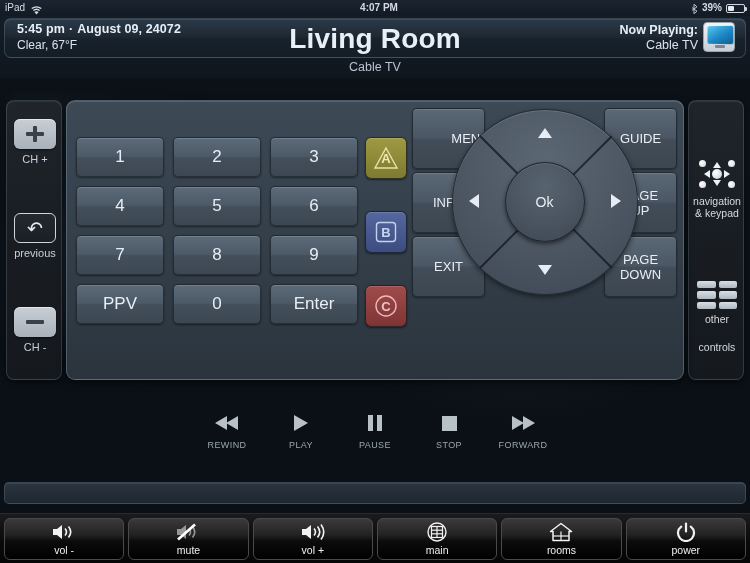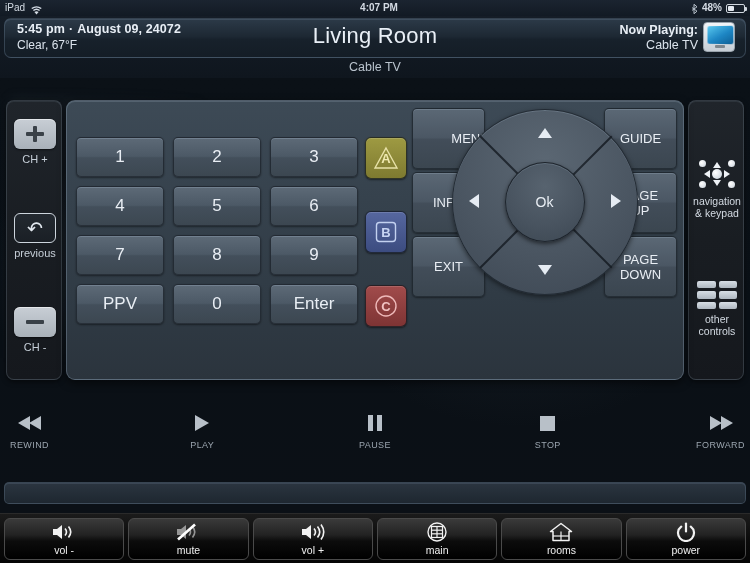--- a/index.html
+++ b/index.html
@@ -65,21 +65,21 @@
     box-shadow: inset 0 1px 0 rgba(160,185,210,.16);
   }
   .hdr-left {
     position:absolute; left:12px; top:3px; color:#e8eef5;
   }
   .hdr-line1 { font-size:12.5px; font-weight:bold; letter-spacing:.1px; white-space:nowrap;}
   .hdr-line1 .dot { padding:0 4px; font-weight:bold;}
   .hdr-line2 { font-size:12px; color:#dbe3ec; margin-top:2px; }
   .hdr-title {
     position:absolute; left:0; right:0; top:4px; text-align:center;
-    font-size:22px; color:#e9eff6; font-weight:400; letter-spacing:.2px;
+    font-size:28px; color:#e9eff6; font-weight:700; letter-spacing:.2px;
   }
   .hdr-right {
     position:absolute; right:10px; top:3px; display:flex; align-items:center; gap:5px;
   }
   .np-text { text-align:right; color:#e8eef5; }
   .np-l1 { font-size:12.5px; font-weight:bold; }
   .np-l2 { font-size:12.5px; margin-top:1px; color:#dbe3ec;}
   .tv-icon {
     width:32px;height:30px;border-radius:4px;
     background:linear-gradient(180deg,#f2f5f8,#c6ced6);
@@ -236,21 +236,21 @@
     border-radius:50%; display:flex;align-items:center;justify-content:center;
     color:#e9eef4; font-size:14px;
     background: radial-gradient(circle at 50% 30%, #57636f 0%, #48535f 60%, #3c4752 100%);
     border:1px solid rgba(22,28,35,.85);
     box-shadow: 0 2px 4px rgba(0,0,0,.55), inset 0 1px 0 rgba(190,210,230,.18);
   }
 
   
   .transport {
     position:absolute; left:0; right:0; top:330px; height:60px;
-    display:flex; justify-content:space-between; gap:8px;
+    display:flex; justify-content:center; gap:15px;
   }
   .tp {
     width:59px; text-align:center; color:#aeb7c0;
   }
   .tp .ic { height:30px; display:flex; align-items:center; justify-content:center; }
   .tp .lb { font-size:9px; letter-spacing:.4px; color:#9ba5af; margin-top:2px;}
   .gl { fill:#b8c0c8; }
 
   
   .slab {
@@ -297,21 +297,21 @@
           </svg>
       </span>
     </div>
     <div class="sb-center">4:07 PM</div>
     <div class="sb-right">
       <span class="bt">
         <svg width="7" height="10" viewBox="0 0 7 10">
             <path d="M3 0.3 L6 2.8 L3 5 L3 0.3 M3 5 L6 7.2 L3 9.7 L3 5 M3 5 L1 3.6 M3 5 L1 6.4" stroke="#b9c3cd" stroke-width="1" fill="none"></path>
           </svg>
       </span>
-      <span>48%</span>
+      <span>39%</span>
       <span class="batt">
           <i></i>
         </span>
     </div>
   </div>
 
   <div class="header">
     <div class="hdr-panel">
 
       <div class="hdr-left">
@@ -379,21 +379,21 @@
       <div class="railicon-wrap" style="top:180px;">
         <div class="othercontrols-icon">
           <span></span>
             <span></span>
             <span></span>
             <span></span>
             <span></span>
             <span></span>
         </div>
         <div class="rail-lbl2">other</div>
-        <div class="rail-lbl2" style="margin-top:0;">controls</div>
+        <div class="rail-lbl2" style="margin-top:16px;">controls</div>
       </div>
     </div>
 
     <div class="panel">
 
       <div class="numpad">
         <div class="btn">1</div>
         <div class="btn">2</div>
         <div class="btn">3</div>
         <div class="btn">4</div>

